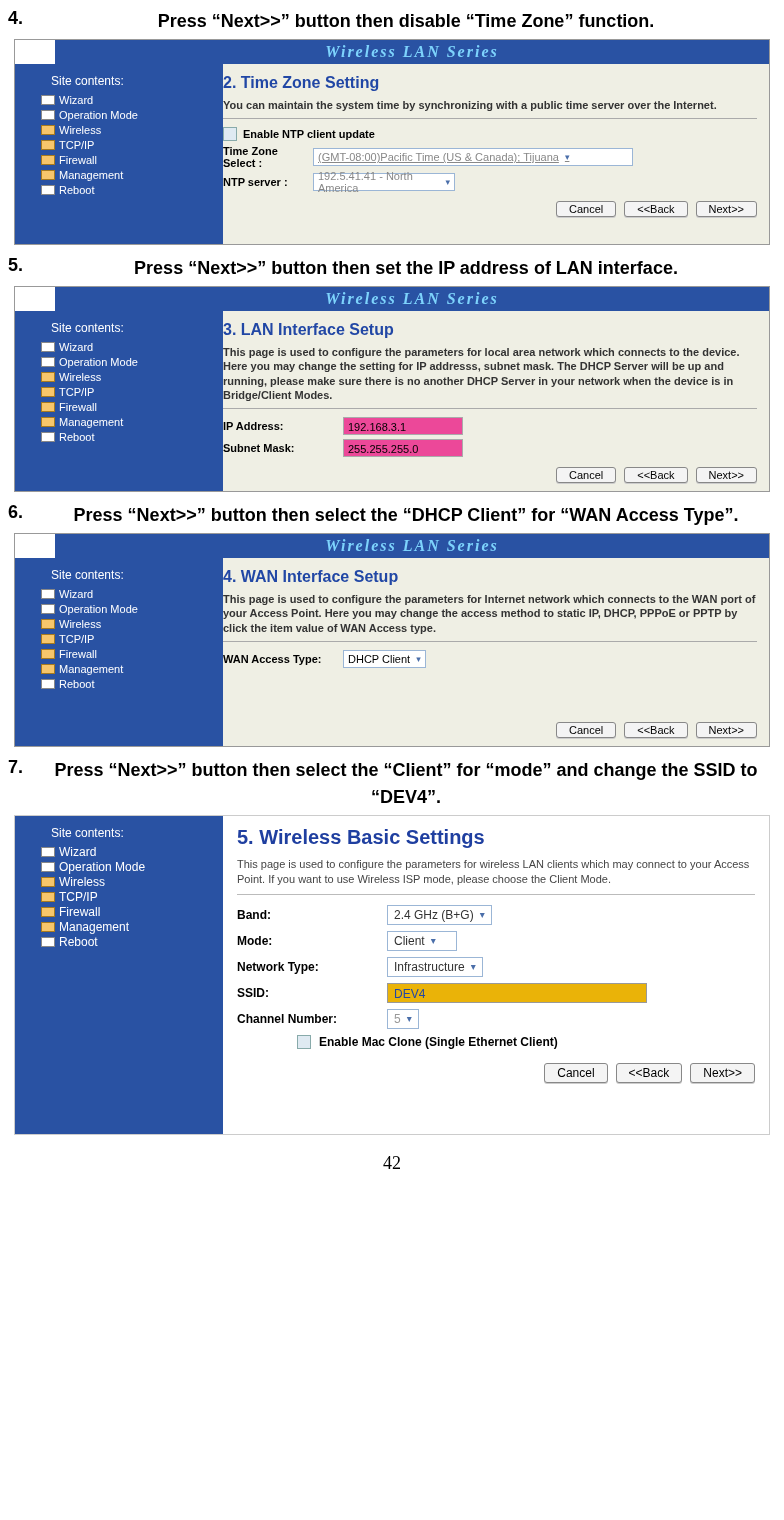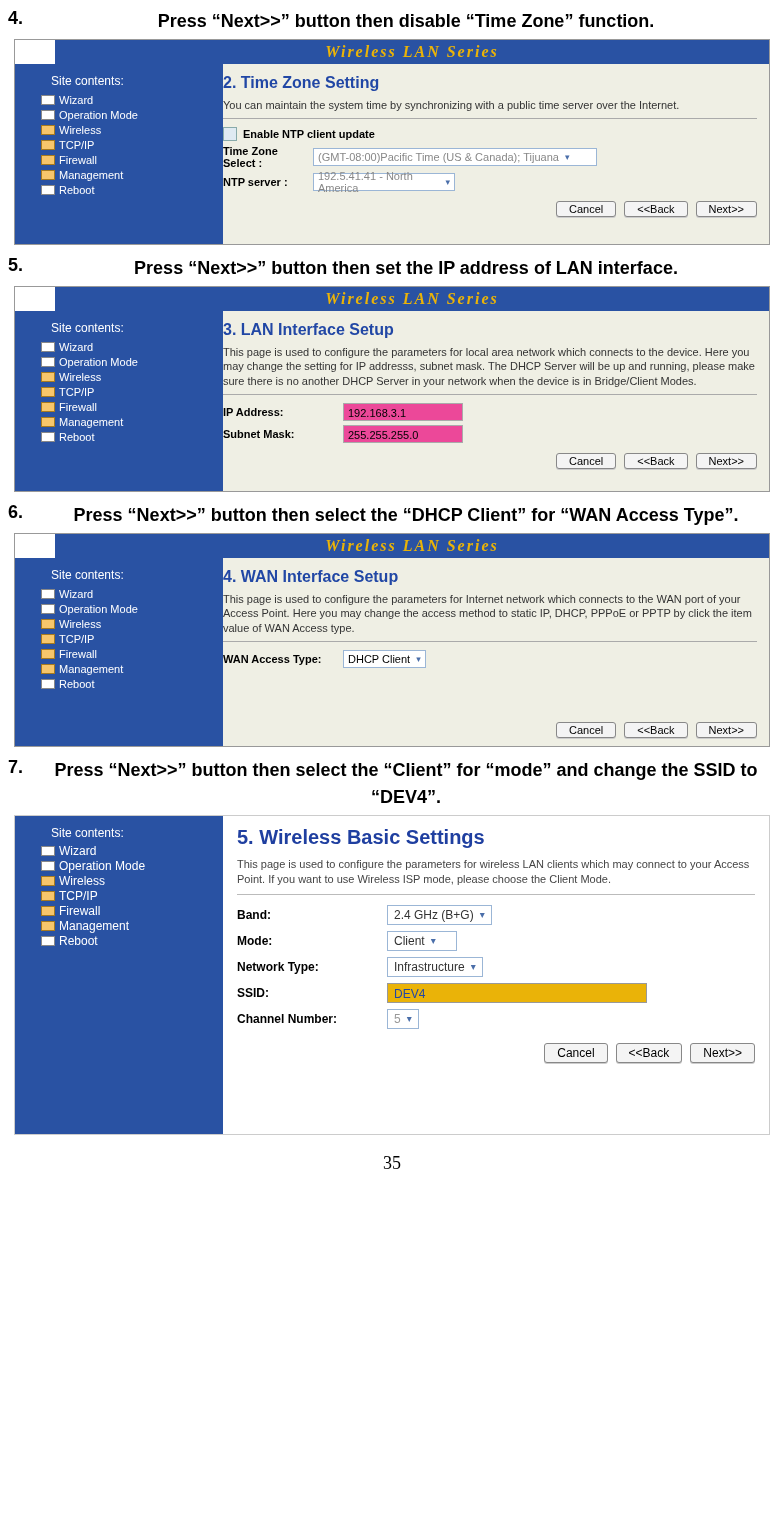--- a/index.html
+++ b/index.html
@@ -1,31 +1,31 @@
 <!DOCTYPE html>
 <html><head>
 <meta charset="utf-8">
 <style>
   * { margin: 0; padding: 0; box-sizing: border-box; }
   body { font-family: Arial, sans-serif; background: #fff; width: 784px; padding: 0 8px; }
   .step { margin: 8px 0 4px 0; font-size: 18px; font-weight: bold; font-family: Arial, sans-serif; display: flex; }
   .step-num { width: 28px; flex-shrink: 0; }
   .step-text { flex: 1; line-height: 1.5; text-align: center; }
   .card { border: 1px solid #999; margin: 2px 6px 10px 6px; }
-  .titlebar { background: #2952a3; color: #eab308; font-weight: bold; font-style: italic; font-family: Georgia, serif; font-size: 16px; padding: 3px 0 3px 0; text-align: center; letter-spacing: 2px; margin-left: 40px; }
+  .titlebar { background: #2952a3; color: #7dd3fc; font-weight: bold; font-style: italic; font-family: Georgia, serif; font-size: 16px; padding: 3px 0 3px 0; text-align: center; letter-spacing: 2px; margin-left: 40px; }
   .body { display: flex; background: #2952a3; }
   .sidebar { width: 208px; background: #2952a3; color: #fff; font-size: 12px; padding: 10px 6px; }
   .sidebar-title { font-size: 12px; margin-bottom: 4px; padding-left: 30px; }
   .tree-item { display: flex; align-items: center; gap: 4px; padding: 0 0 0 4px; height: 15px; }
   .tree-item .dash { width: 12px; height: 10px; display: inline-block; }
   .tree-item .ficon { width: 14px; height: 10px; background: #f7c66b; border: 1px solid #a77a1f; }
   .tree-item.docicon .ficon { background: #fff; border: 1px solid #888; }
   .content { flex: 1; background: #efefe4; padding: 10px 12px 8px 0; position: relative; min-height: 180px; }
   .content h2 { color: #2147a5; font-size: 16px; font-weight: bold; margin-bottom: 6px; font-family: Arial, sans-serif; }
-  .content p { font-size: 11px; color: #333; line-height: 1.3; margin-bottom: 6px; }
+  .content p { font-size: 11px; color: #333; line-height: 1.3; margin-bottom: 6px; font-weight: bold; }
   .content hr { border: none; border-top: 1px solid #aaa; margin: 4px 0 8px 0; }
   .formrow { display: flex; align-items: center; margin: 4px 0; font-size: 11px; }
   .formrow .lbl { font-weight: bold; width: 120px; }
   .formrow .lbl-s { font-weight: bold; width: 90px; }
   .chk { display: inline-block; width: 14px; height: 14px; border: 1px solid #8aa; background: #dfeaf2; margin-right: 6px; }
   .sel { display: inline-flex; align-items: center; border: 1px solid #9bb6d6; background: #fff; height: 18px; padding: 0 4px; font-size: 11px; color: #888; }
   .sel.active { color: #000; }
   .sel .arrow { margin-left: 6px; color: #4a6ea9; font-size: 9px; }
   .inp { display: inline-block; border: 1px solid #aaa; background: #ec4899; height: 18px; padding: 0 4px; font-size: 11px; min-width: 120px; line-height: 18px; }
   .btnrow { display: flex; justify-content: flex-end; gap: 8px; margin-top: 10px; }
@@ -102,21 +102,21 @@
     <div class="content">
       <h2>2. Time Zone Setting</h2>
       <p>You can maintain the system time by synchronizing with a public time server over the Internet.</p>
       <hr>
       <div class="formrow">
         <span class="chk"></span>
         <span style="font-weight:bold;">Enable NTP client update</span>
       </div>
       <div class="formrow">
         <span class="lbl-s">Time Zone Select :</span>
-        <span class="sel" style="width:284px;">
+        <span class="sel" style="width:320px;text-decoration:underline;">
             <span>(GMT-08:00)Pacific Time (US &amp; Canada); Tijuana</span>
             <span class="arrow">▾</span>
           </span>
       </div>
       <div class="formrow">
         <span class="lbl-s">NTP server :</span>
         <span class="sel" style="width:142px;">
             <span>192.5.41.41 - North America</span>
             <span class="arrow">▾</span>
           </span>
@@ -337,21 +337,25 @@
       <span class="lbl5">SSID:</span>
       <span class="inp5">DEV4</span>
     </div>
     <div class="row5">
       <span class="lbl5">Channel Number:</span>
       <span class="sel5 dis" style="min-width:30px;">
           <span>5</span>
           <span class="arrow">▾</span>
         </span>
     </div>
+    <div class="row5" style="padding-left:60px;">
+      <span class="chk5"></span>
+      <span style="font-weight:bold;">Enable Mac Clone (Single Ethernet Client)</span>
+    </div>
     <div class="btnrow5">
       <span class="btn5">Cancel</span>
       <span class="btn5">&lt;&lt;Back</span>
       <span class="btn5">Next&gt;&gt;</span>
     </div>
   </div>
 </div>
 
-<div class="pagenum">35</div>
+<div class="pagenum">42</div>
 
 </body></html>

